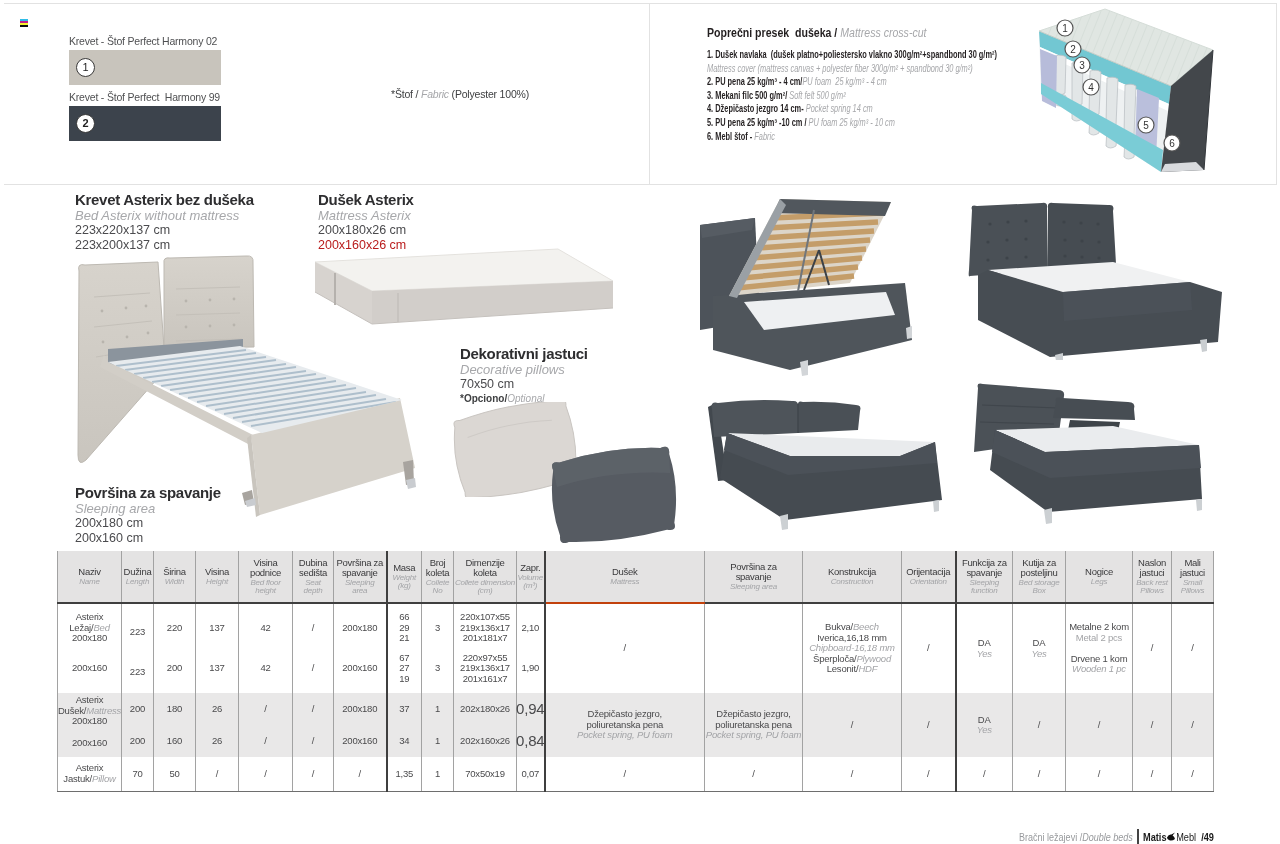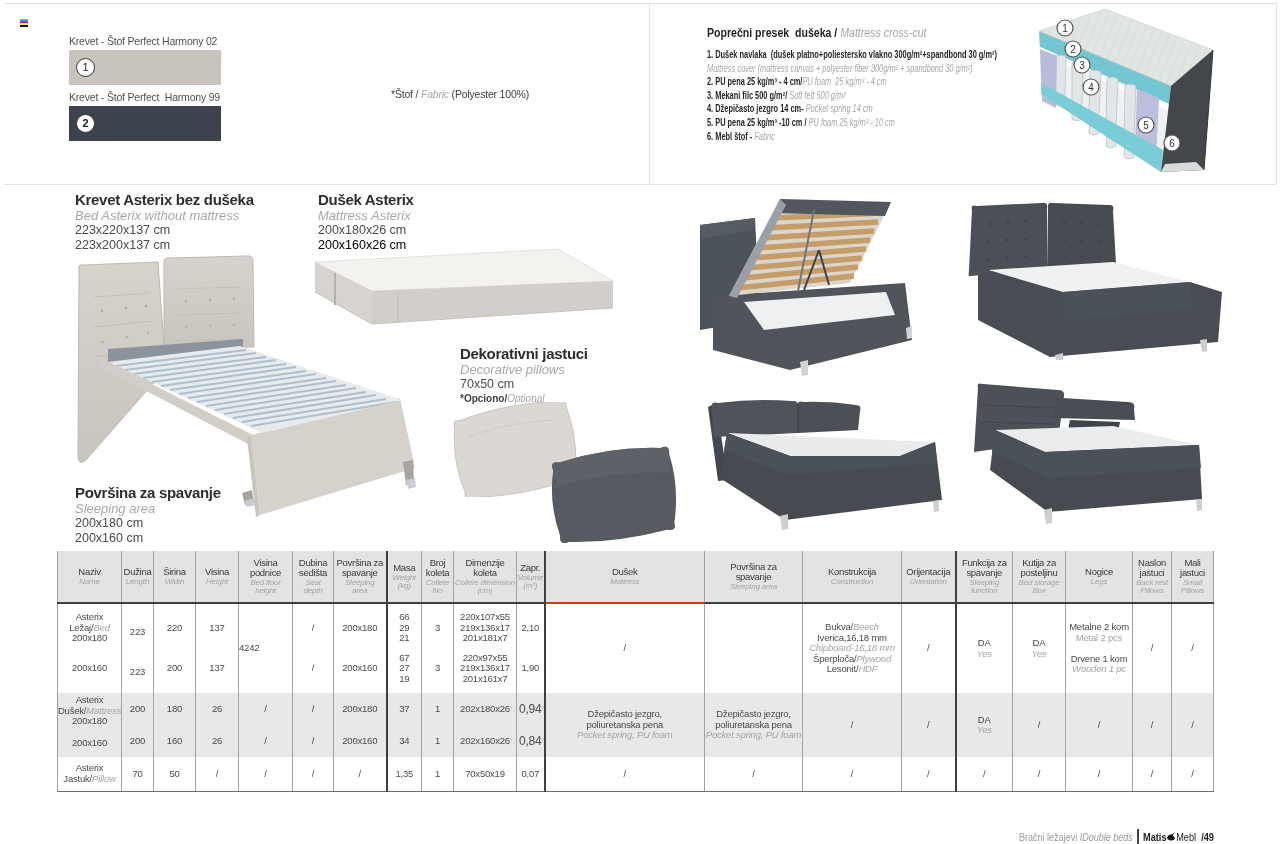--- a/index.html
+++ b/index.html
@@ -38,21 +38,21 @@
 6. Mebl štof - <span class="it" style="font-weight:normal;">Fabric</span>
 </div>
 
 <div class="abs" style="left:75px;top:191px;font-size:15px;font-weight:bold;color:#2e2e30;letter-spacing:-0.3px;">Krevet Asterix bez dušeka</div>
 <div class="abs" style="left:75px;top:208px;font-size:13px;"><span class="it">Bed Asterix without mattress</span></div>
 <div class="abs" style="left:75px;top:223px;font-size:12.5px;color:#4b4b4e;">223x220x137 cm</div>
 <div class="abs" style="left:75px;top:238px;font-size:12.5px;color:#4b4b4e;">223x200x137 cm</div>
 <div class="abs" style="left:318px;top:191px;font-size:15px;font-weight:bold;color:#2e2e30;letter-spacing:-0.3px;">Dušek Asterix</div>
 <div class="abs" style="left:318px;top:208px;font-size:13px;"><span class="it">Mattress Asterix</span></div>
 <div class="abs" style="left:318px;top:223px;font-size:12.5px;color:#4b4b4e;">200x180x26 cm</div>
-<div class="abs" style="left:318px;top:238px;font-size:12.5px;color:#000000;">200x160x26 cm</div>
+<div class="abs" style="left:318px;top:238px;font-size:12.5px;color:#b91c1c;">200x160x26 cm</div>
 <div class="abs" style="left:460px;top:345px;font-size:15px;font-weight:bold;color:#2e2e30;letter-spacing:-0.3px;">Dekorativni jastuci</div>
 <div class="abs" style="left:460px;top:362px;font-size:13px;"><span class="it">Decorative pillows</span></div>
 <div class="abs" style="left:460px;top:377px;font-size:12.5px;color:#4b4b4e;">70x50 cm</div>
 <div class="abs" style="left:460px;top:393px;font-size:10px;color:#3f4042;"><b>*Opciono/</b><span class="it">Optional</span></div>
 <div class="abs" style="left:75px;top:484px;font-size:15px;font-weight:bold;color:#2e2e30;letter-spacing:-0.3px;">Površina za spavanje</div>
 <div class="abs" style="left:75px;top:501px;font-size:13px;"><span class="it">Sleeping area</span></div>
 <div class="abs" style="left:75px;top:516px;font-size:12.5px;color:#4b4b4e;">200x180 cm</div>
 <div class="abs" style="left:75px;top:531px;font-size:12.5px;color:#4b4b4e;">200x160 cm</div>
 
 <svg class="abs" style="left:1035px;top:5px;" width="180" height="172" viewBox="0 0 180 172">
@@ -352,21 +352,21 @@
             <div style="height:41px;display:flex;align-items:center;justify-content:center;flex-direction:column;">200</div>
           </div>
         </td>
 <td style="border-left:1px solid #a2a2a2;border-right:1px solid #a2a2a2;text-align:center;vertical-align:middle;padding:0;font-size:9.5px;line-height:10.5px;color:#4a4a4c;letter-spacing:-0.2px;">
           <div style="display:flex;flex-direction:column;height:100%;">
             <div style="height:40px;display:flex;align-items:center;justify-content:center;flex-direction:column;">137</div>
             <div style="height:41px;display:flex;align-items:center;justify-content:center;flex-direction:column;">137</div>
           </div>
         </td>
 <td style="border-left:1px solid #a2a2a2;border-right:1px solid #a2a2a2;text-align:center;vertical-align:middle;padding:0;font-size:9.5px;line-height:10.5px;color:#4a4a4c;letter-spacing:-0.2px;">
-          <div style="display:flex;flex-direction:row;height:100%;">
+          <div style="display:flex;flex-direction:column;height:100%;">
             <div style="height:40px;display:flex;align-items:center;justify-content:center;flex-direction:column;">42</div>
             <div style="height:41px;display:flex;align-items:center;justify-content:center;flex-direction:column;">42</div>
           </div>
         </td>
 <td style="border-left:1px solid #a2a2a2;border-right:1px solid #a2a2a2;text-align:center;vertical-align:middle;padding:0;font-size:9.5px;line-height:10.5px;color:#4a4a4c;letter-spacing:-0.2px;">
           <div style="display:flex;flex-direction:column;height:100%;">
             <div style="height:40px;display:flex;align-items:center;justify-content:center;flex-direction:column;">/</div>
             <div style="height:41px;display:flex;align-items:center;justify-content:center;flex-direction:column;">/</div>
           </div>
         </td>
@@ -468,21 +468,21 @@
             <div style="height:32px;display:flex;align-items:center;justify-content:center;flex-direction:column;">1</div>
             <div style="height:32px;display:flex;align-items:center;justify-content:center;flex-direction:column;">1</div>
           </div>
         </td>
 <td style="border-left:1px solid #a2a2a2;border-right:1px solid #a2a2a2;background:#e9e8e8;text-align:center;vertical-align:middle;padding:0;font-size:9.5px;line-height:10.5px;color:#4a4a4c;letter-spacing:-0.2px;">
           <div style="display:flex;flex-direction:column;height:100%;">
             <div style="height:32px;display:flex;align-items:center;justify-content:center;flex-direction:column;">202x180x26</div>
             <div style="height:32px;display:flex;align-items:center;justify-content:center;flex-direction:column;">202x160x26</div>
           </div>
         </td>
-<td style="border-left:1px solid #a2a2a2;border-right:2px solid #3f3f3f;background:#e9e8e8;text-align:center;vertical-align:middle;padding:0;font-size:12px;line-height:10.5px;color:#4a4a4c;letter-spacing:-0.2px;">
+<td style="border-left:1px solid #a2a2a2;border-right:2px solid #3f3f3f;background:#e9e8e8;text-align:center;vertical-align:middle;padding:0;font-size:15px;line-height:10.5px;color:#4a4a4c;letter-spacing:-0.2px;">
           <div style="display:flex;flex-direction:column;height:100%;">
             <div style="height:32px;display:flex;align-items:center;justify-content:center;flex-direction:column;">0,94</div>
             <div style="height:32px;display:flex;align-items:center;justify-content:center;flex-direction:column;">0,84</div>
           </div>
         </td>
 <td style="border-left:1px solid #a2a2a2;border-right:1px solid #a2a2a2;background:#e9e8e8;text-align:center;vertical-align:middle;padding:0;font-size:9.5px;line-height:10.5px;color:#4a4a4c;letter-spacing:-0.2px;">Džepičasto jezgro,<br>poliuretanska pena<br><span style="font-style:italic;color:#a3a4a7;">Pocket spring, PU foam</span></td>
 <td style="border-left:1px solid #a2a2a2;border-right:1px solid #a2a2a2;background:#e9e8e8;text-align:center;vertical-align:middle;padding:0;font-size:9.5px;line-height:10.5px;color:#4a4a4c;letter-spacing:-0.2px;">Džepičasto jezgro,<br>poliuretanska pena<br><span style="font-style:italic;color:#a3a4a7;">Pocket spring, PU foam</span></td>
 <td style="border-left:1px solid #a2a2a2;border-right:1px solid #a2a2a2;background:#e9e8e8;text-align:center;vertical-align:middle;padding:0;font-size:9.5px;line-height:10.5px;color:#4a4a4c;letter-spacing:-0.2px;">/</td>
 <td style="border-left:1px solid #a2a2a2;border-right:2px solid #3f3f3f;background:#e9e8e8;text-align:center;vertical-align:middle;padding:0;font-size:9.5px;line-height:10.5px;color:#4a4a4c;letter-spacing:-0.2px;">/</td>
 <td style="border-left:1px solid #a2a2a2;border-right:1px solid #a2a2a2;background:#e9e8e8;text-align:center;vertical-align:middle;padding:0;font-size:9.5px;line-height:10.5px;color:#4a4a4c;letter-spacing:-0.2px;">DA<br><span style="font-style:italic;color:#a3a4a7;">Yes</span></td>

